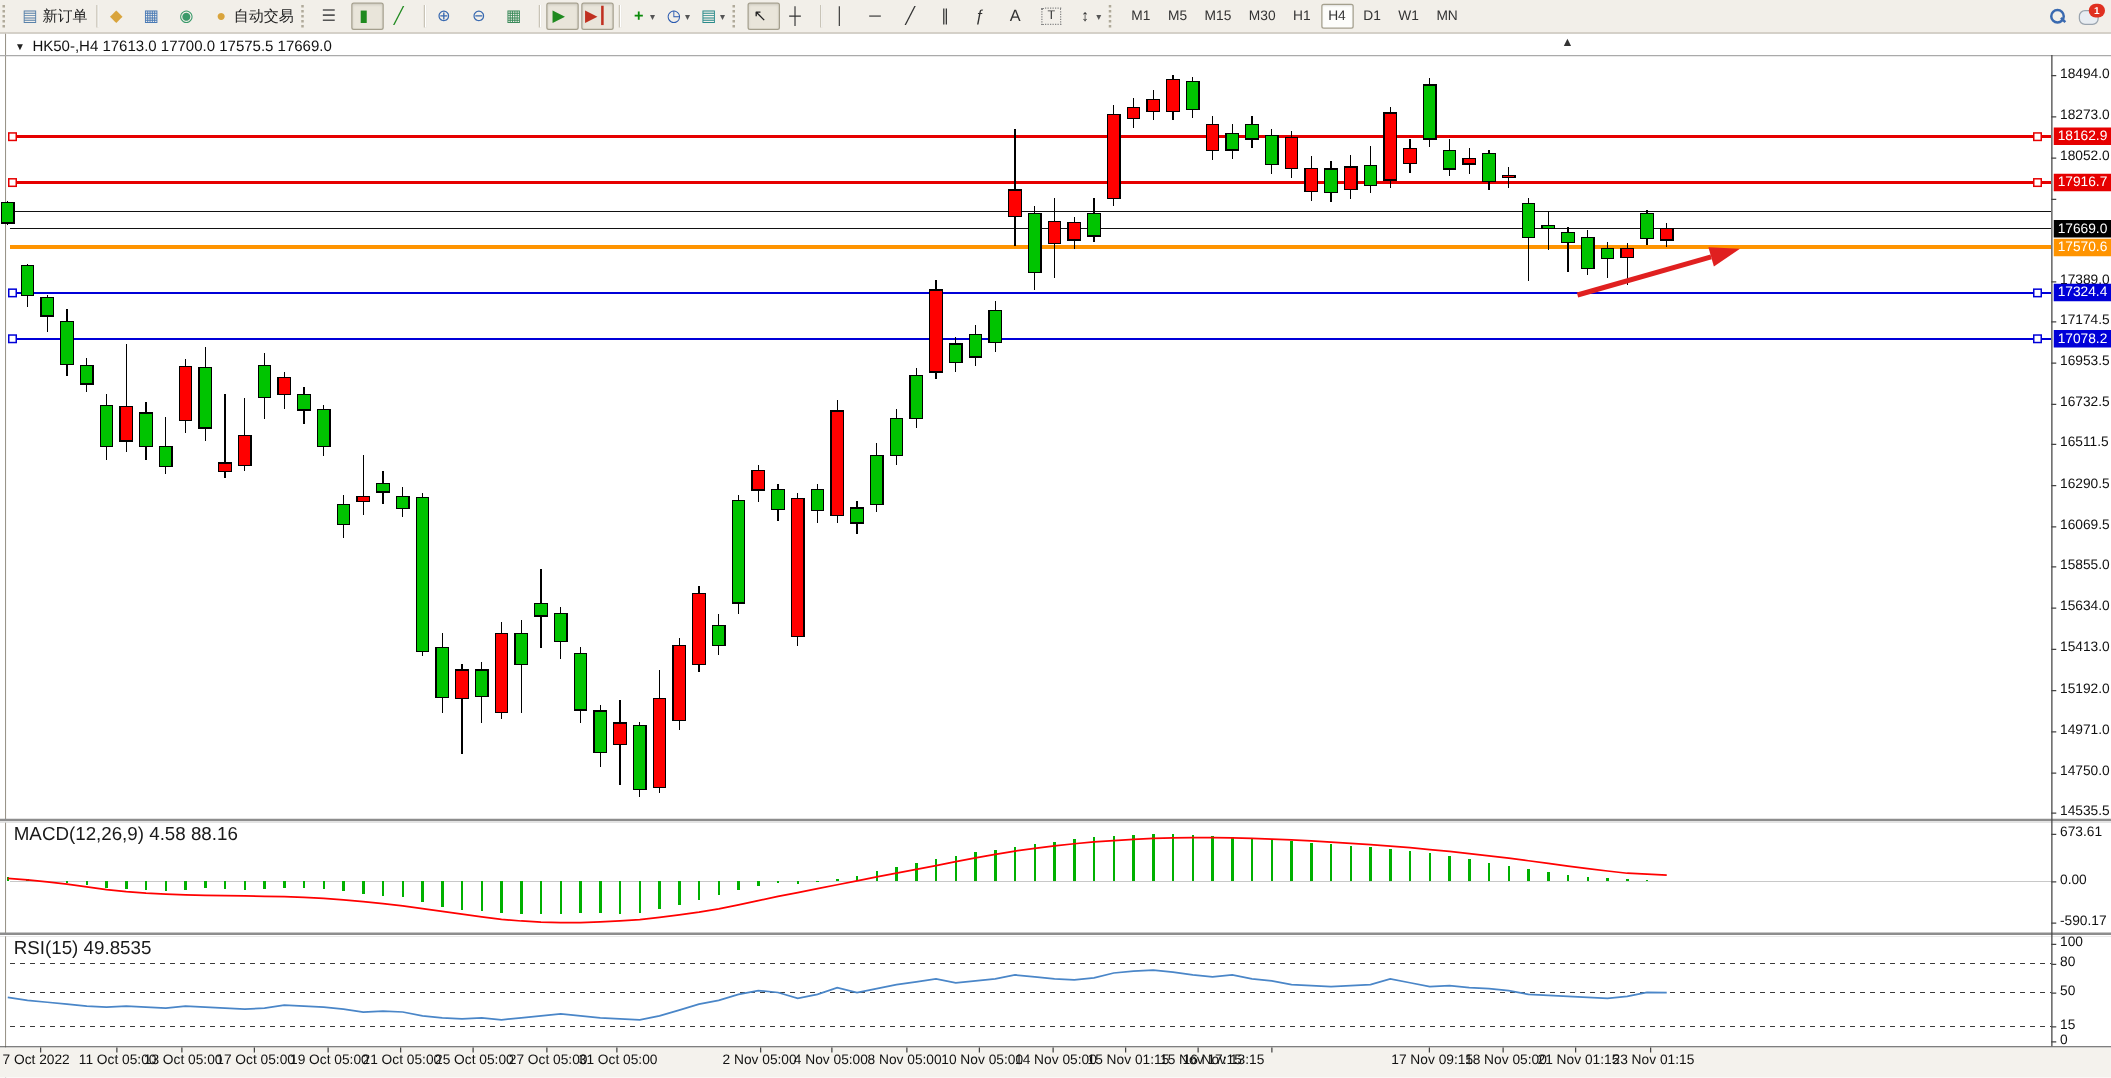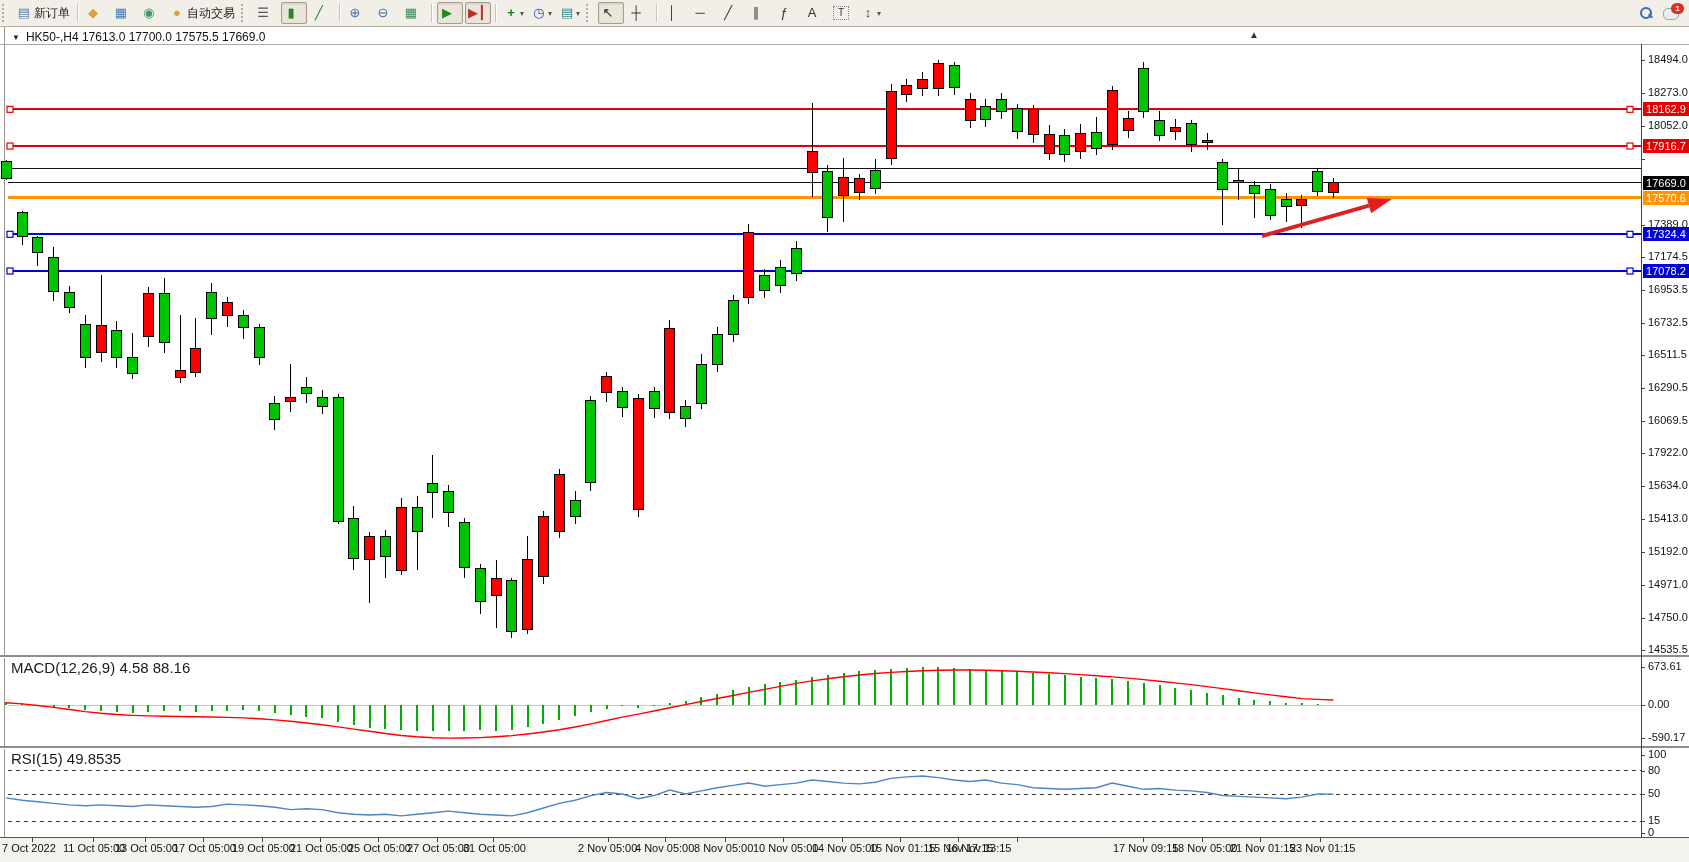--- a/index.html
+++ b/index.html
@@ -140,20 +140,32 @@
         <div class="tb-btn">
           <span class="glyph" style="color: rgb(51, 51, 51);">A</span>
         </div>
         <div class="tb-btn">
           <span class="glyph" style="color: rgb(51, 51, 51); border: 1px dotted rgb(136, 136, 136); font-size: 10px; line-height: 12px;">T</span>
         </div>
         <div class="tb-btn">
           <span class="glyph" style="color: rgb(51, 51, 51);">↕</span>
           <span class="dd">▾</span>
         </div>
+      </div>
+      <div class="tb-group">
+        <div class="grip"></div>
+        <div class="tf-btn">M1</div>
+        <div class="tf-btn">M5</div>
+        <div class="tf-btn">M15</div>
+        <div class="tf-btn">M30</div>
+        <div class="tf-btn">H1</div>
+        <div class="tf-btn pressed">H4</div>
+        <div class="tf-btn">D1</div>
+        <div class="tf-btn">W1</div>
+        <div class="tf-btn">MN</div>
       </div>
       <div id="tb-right">
         <div class="search-ic">
           <div class="lens"></div>
           <div class="handle"></div>
         </div>
         <div class="chat-ic">
           <div class="bubble"></div>
           <div class="badge">1</div>
         </div>
@@ -484,21 +496,21 @@
         <div class="axis-label" style="top: 255.612px;">16953.5</div>
         <div class="tickmark" style="top: 295.552px;"></div>
         <div class="axis-label" style="top: 288.552px;">16732.5</div>
         <div class="tickmark" style="top: 328.492px;"></div>
         <div class="axis-label" style="top: 321.492px;">16511.5</div>
         <div class="tickmark" style="top: 361.432px;"></div>
         <div class="axis-label" style="top: 354.432px;">16290.5</div>
         <div class="tickmark" style="top: 394.372px;"></div>
         <div class="axis-label" style="top: 387.372px;">16069.5</div>
         <div class="tickmark" style="top: 426.343px;"></div>
-        <div class="axis-label" style="top: 419.343px;">17922.0</div>
+        <div class="axis-label" style="top: 419.343px;">15855.0</div>
         <div class="tickmark" style="top: 459.283px;"></div>
         <div class="axis-label" style="top: 452.283px;">15634.0</div>
         <div class="tickmark" style="top: 492.223px;"></div>
         <div class="axis-label" style="top: 485.223px;">15413.0</div>
         <div class="tickmark" style="top: 525.163px;"></div>
         <div class="axis-label" style="top: 518.163px;">15192.0</div>
         <div class="tickmark" style="top: 558.103px;"></div>
         <div class="axis-label" style="top: 551.103px;">14971.0</div>
         <div class="tickmark" style="top: 591.043px;"></div>
         <div class="axis-label" style="top: 584.043px;">14750.0</div>

